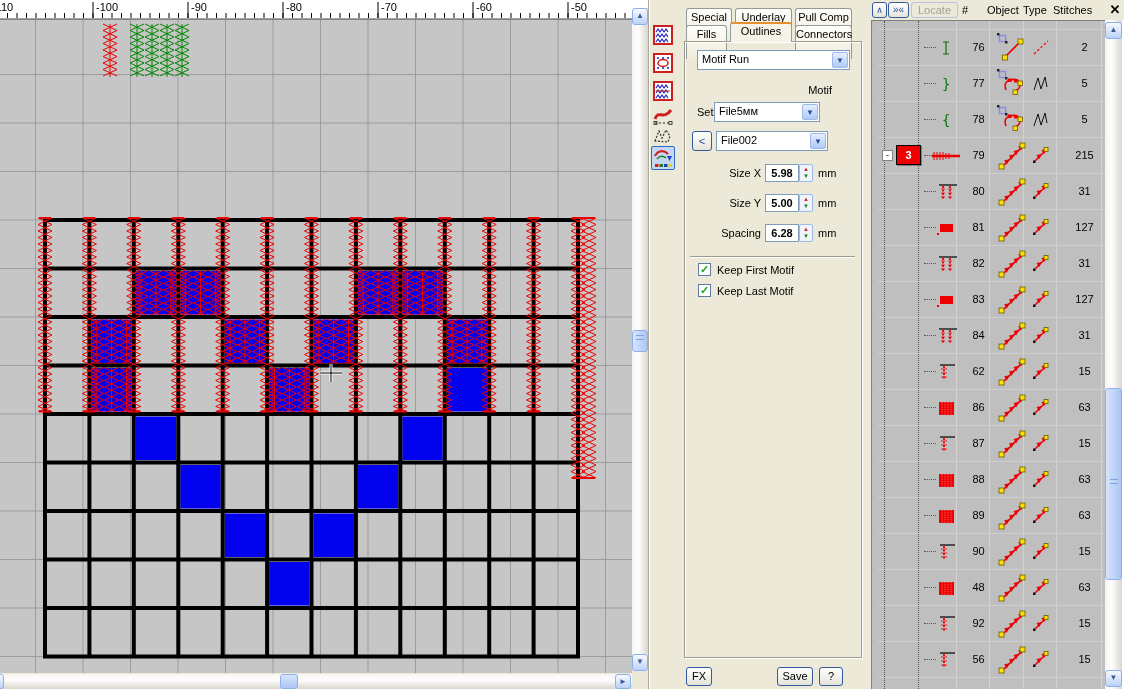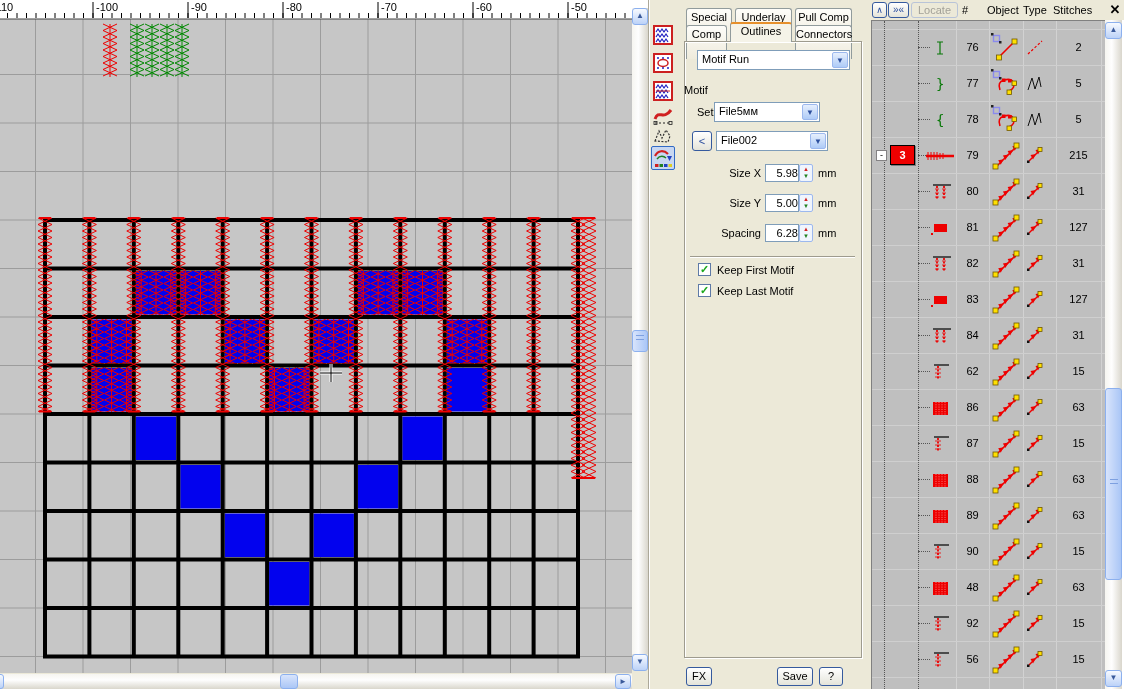--- a/index.html
+++ b/index.html
@@ -21,35 +21,35 @@
   
   #props{left:677px;top:0;width:194px;height:689px;background:#ece9d8;}
   .tab{position:absolute;height:34px;background:linear-gradient(#fefdf9,#eeebdc);border:1px solid #919b9c;border-bottom:none;
        border-radius:3px 3px 0 0;text-align:center;line-height:16px;box-sizing:border-box;}
   .tab-active{height:20px;top:22px;z-index:3;background:#f5f3e8;border-top:2px solid #e6902c;line-height:15px;}
   .groupbox{position:absolute;left:7px;top:41px;width:178px;height:617px;border:1px solid #9e9b8e;box-shadow:1px 1px 0 #fff inset, 1px 1px 0 #fff;box-sizing:border-box;}
   .combo{position:absolute;height:20px;background:#fff;border:1px solid #7f9db9;box-sizing:border-box;text-decoration:underline;}
   .combo-text{position:absolute;left:4px;top:2px;}
   .combo-btn{position:absolute;right:1px;top:1px;bottom:1px;width:16px;background:linear-gradient(#e6effd,#aecbf7);
              border:1px solid #9cb8ee;border-radius:2px;color:#2c4f9e;font-size:8px;text-align:center;line-height:15px;box-sizing:border-box;}
-  .numbox{position:absolute;width:34px;height:18px;background:#fff;border:1px solid #7f9db9;text-align:right;line-height:16px;box-sizing:border-box;}
+  .numbox{position:absolute;width:34px;height:18px;background:#fff;border:1px solid #7f9db9;text-align:center;line-height:16px;box-sizing:border-box;font-weight:bold;}
   .spin{position:absolute;width:14px;height:18px;background:#f0f5fd;border:1px solid #9cb8ee;border-radius:2px;box-sizing:border-box;}
   .spin span{position:absolute;left:0;width:100%;text-align:center;font-size:6px;line-height:7px;}
   .fieldlabel{position:absolute;width:66px;text-align:right;}
   .xp-btn{position:absolute;background:linear-gradient(#ffffff,#e4e4da);border:1px solid #355a9e;border-radius:3px;
           text-align:center;box-sizing:border-box;}
   .checkbox{position:absolute;width:13px;height:13px;background:#fff;border:1px solid #5f7aa6;box-sizing:border-box;
             color:#1ca81c;font-weight:bold;font-size:11px;line-height:11px;text-align:center;}
   .divider{position:absolute;border-top:1px solid #9e9b8e;border-bottom:1px solid #fff;}
   
   #objpanel{left:871px;top:0;width:253px;height:689px;background:#ece9d8;}
   #objheader{position:absolute;left:0;top:0;width:253px;height:20px;}
   .hdr-label{position:absolute;top:4px;}
   #objlist{position:absolute;left:0;top:20px;width:234px;height:669px;background:#bfbfbf;
-           border-top:1px solid #808080;border-left:1px solid #808080;box-sizing:border-box;overflow:hidden;}
+           border-top:1px solid #808080;border-left:1px solid #808080;box-sizing:border-box;overflow:hidden;padding-left:6px;}
   .colsep{position:absolute;top:0;bottom:0;width:1px;background:#d2d2d2;}
   .treeline{position:absolute;top:0;bottom:0;border-left:1px dotted #555;}
   .orow{position:relative;height:36px;border-bottom:1px solid #cfcfcf;box-sizing:border-box;}
   .orow .num{position:absolute;left:84px;width:33px;top:11px;text-align:center;}
   .orow .sti{position:absolute;left:184px;width:45px;top:11px;text-align:center;}
   .orow .oic{position:absolute;left:119px;top:3px;}
   .orow .tic{position:absolute;left:152px;top:7px;}
   .orow .trico{position:absolute;left:52px;top:7px;}
   .orow .conn{position:absolute;left:46px;top:17px;width:12px;border-top:1px dotted #555;}
   .badge{position:absolute;left:18px;top:7px;width:25px;height:20px;background:#ee0000;border:1px solid #000;
@@ -316,32 +316,32 @@
       <rect x="6.5" y="16" width="3.5" height="3" fill="#208020"></rect>
       <rect x="11" y="16" width="3.5" height="3" fill="#2040c0"></rect>
       <rect x="15.5" y="16" width="3.5" height="3" fill="#e0d020"></rect>
     </svg>
   </div>
 
   <div id="props" class="abs">
     <div class="tab" style="left:9px;top:8px;width:46px">Special</div>
     <div class="tab" style="left:58px;top:8px;width:57px">Underlay</div>
     <div class="tab" style="left:118px;top:8px;width:57px">Pull Comp</div>
-    <div class="tab" style="left:9px;top:25px;width:41px">Comp</div>
+    <div class="tab" style="left:9px;top:25px;width:41px">Fills</div>
     <div class="tab tab-active" style="left:53px;width:62px">Outlines</div>
     <div class="tab" style="left:118px;top:25px;width:57px">Connectors</div>
 
     <div class="groupbox"></div>
 
     <div class="combo" style="left:20px;top:50px;width:153px">
       <span class="combo-text">Motif Run</span>
       <span class="combo-btn">▼</span>
     </div>
 
-    <div class="abs" style="left:7px;top:84px;width:148px;text-align:left">Motif</div>
+    <div class="abs" style="left:7px;top:84px;width:148px;text-align:right">Motif</div>
 
     <span class="abs" style="left:20px;top:106px">Set</span>
     <div class="combo" style="left:37px;top:102px;width:106px">
       <span class="combo-text">File5мм</span>
       <span class="combo-btn">▼</span>
     </div>
 
     <div class="xp-btn" style="left:15px;top:131px;width:20px;height:20px;line-height:18px;color:#2c4f9e">&lt;</div>
     <div class="combo" style="left:39px;top:131px;width:112px">
       <span class="combo-text">File002</span>

